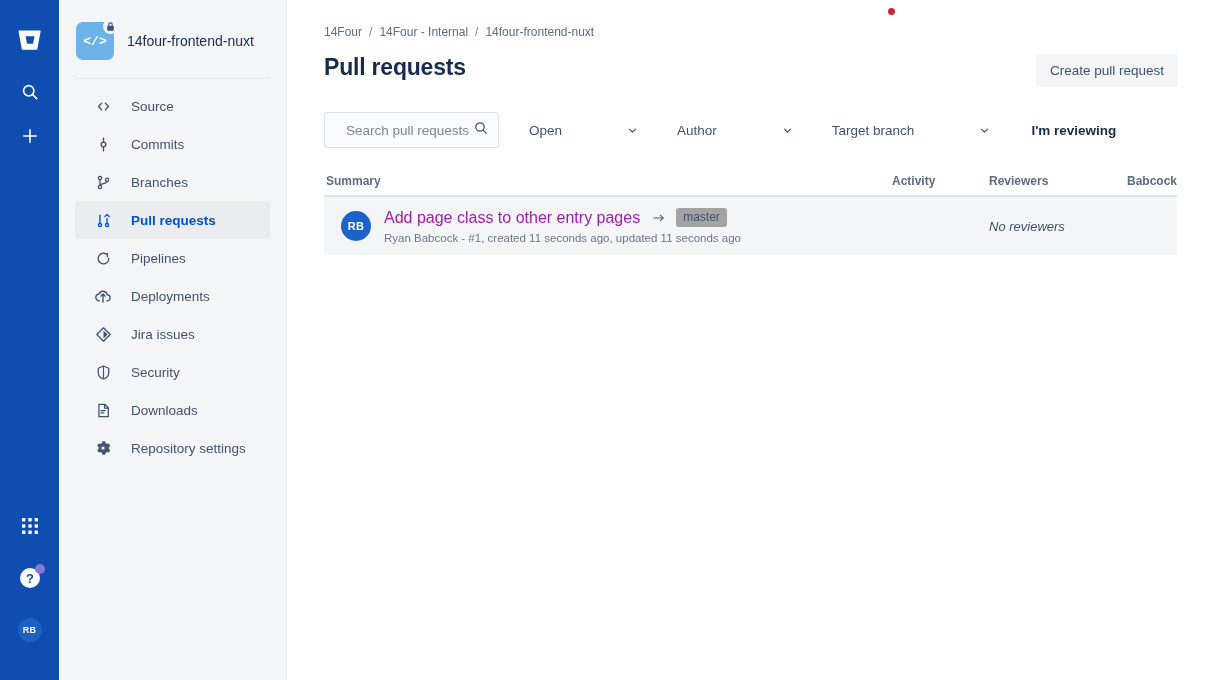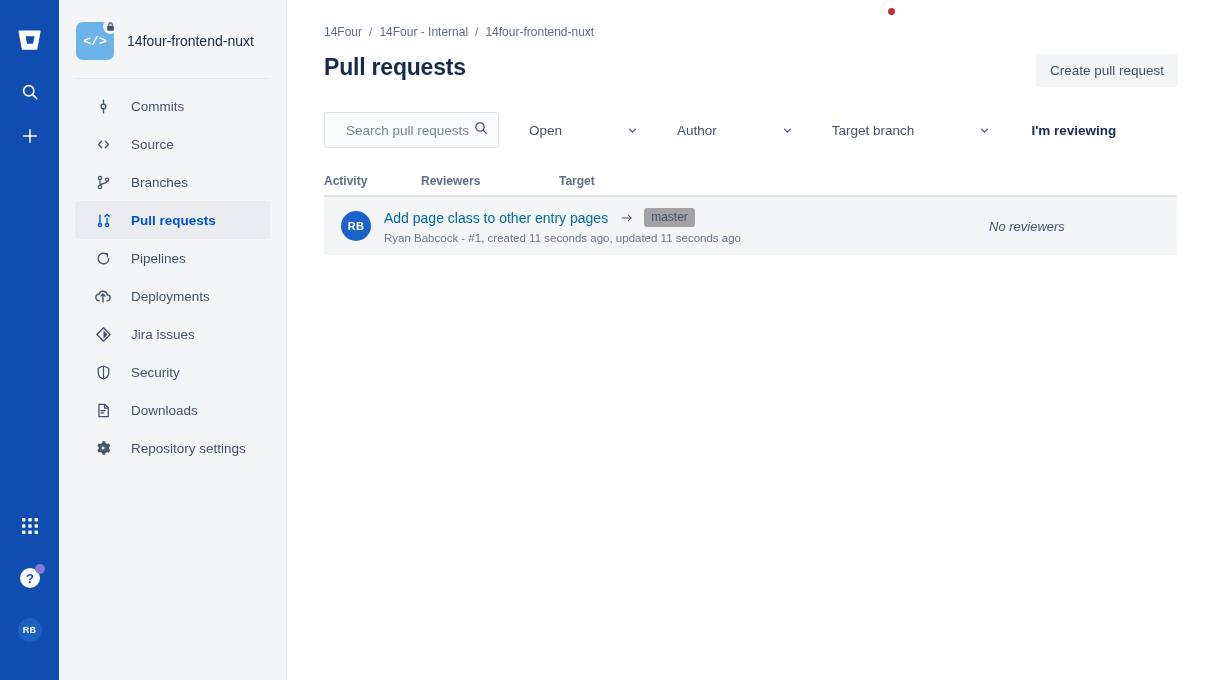--- a/index.html
+++ b/index.html
@@ -247,22 +247,22 @@
     color: #ffffff;
     font-size: 11px; font-weight: bold;
     display: flex; align-items: center; justify-content: center;
     margin: 0 13px 0 15px;
     flex: 0 0 30px;
     letter-spacing: .3px;
   }
   .row-main { flex: 1 1 auto; min-width: 0; }
   .row-line1 { display: flex; align-items: center; }
   .row-title {
-    font-size: 14px;
-    color: #0369a1;
+    font-size: 16px;
+    color: #a21caf;
     cursor: pointer;
   }
   .arrow-ico { margin: 0 10px 0 12px; display: flex; align-items: center; }
   .branch-tag {
     background: #a3a3a3;
     color: #42526E;
     font-size: 12px;
     border-radius: 3px;
     padding: 2px 7px 3px 7px;
   }
@@ -355,35 +355,35 @@
         </span>
       </div>
       <div class="repo-name">14four-frontend-nuxt</div>
     </div>
 
     <div class="side-div"></div>
 
     <div class="nav-item">
       <span class="nav-ico">
         <svg width="17" height="17" viewBox="0 0 24 24" aria-hidden="true">
+          <path d="M9.4 7.2 5 12l4.4 4.8M14.6 7.2 19 12l-4.4 4.8" fill="none" stroke="#42526E" stroke-width="1.9" stroke-linecap="round" stroke-linejoin="round"></path>
+        </svg>
+      </span>
+      <span>Source</span>
+    </div>
+
+    <div class="nav-item">
+      <span class="nav-ico">
+        <svg width="17" height="17" viewBox="0 0 24 24" aria-hidden="true">
           <line x1="12" y1="3" x2="12" y2="8.5" stroke="#42526E" stroke-width="1.9" stroke-linecap="round"></line>
           <line x1="12" y1="15.5" x2="12" y2="21" stroke="#42526E" stroke-width="1.9" stroke-linecap="round"></line>
           <circle cx="12" cy="12" r="3.3" fill="none" stroke="#42526E" stroke-width="1.9"></circle>
         </svg>
       </span>
       <span>Commits</span>
-    </div>
-
-    <div class="nav-item">
-      <span class="nav-ico">
-        <svg width="17" height="17" viewBox="0 0 24 24" aria-hidden="true">
-          <path d="M9.4 7.2 5 12l4.4 4.8M14.6 7.2 19 12l-4.4 4.8" fill="none" stroke="#42526E" stroke-width="1.9" stroke-linecap="round" stroke-linejoin="round"></path>
-        </svg>
-      </span>
-      <span>Source</span>
     </div>
 
     <div class="nav-item">
       <span class="nav-ico">
         <svg width="17" height="17" viewBox="0 0 24 24" aria-hidden="true">
           <circle cx="7" cy="5.5" r="2.3" fill="none" stroke="#42526E" stroke-width="1.8"></circle>
           <circle cx="7" cy="18.5" r="2.3" fill="none" stroke="#42526E" stroke-width="1.8"></circle>
           <circle cx="17" cy="8" r="2.3" fill="none" stroke="#42526E" stroke-width="1.8"></circle>
           <path d="M7 7.8v8.4M17 10.3c0 4-10 2.6-10 6" fill="none" stroke="#42526E" stroke-width="1.8" stroke-linecap="round"></path>
         </svg>
@@ -524,23 +524,24 @@
             </svg>
           </span>
         </div>
 
         <div class="filter-link">I'm reviewing</div>
       </div>
 
       <div class="table">
 
         <div class="thead">
+          <div class="th th-summary">Summary</div>
           <div class="th th-activity">Activity</div>
           <div class="th th-reviewers">Reviewers</div>
-          <div class="th th-builds">Target</div>
+          <div class="th th-builds">Babcock</div>
         </div>
 
         <div class="row">
           <div class="row-avatar">RB</div>
 
           <div class="row-main">
             <div class="row-line1">
               <span class="row-title">Add page class to other entry pages</span>
               <span class="arrow-ico">
                 <svg width="14" height="14" viewBox="0 0 24 24" aria-hidden="true">

